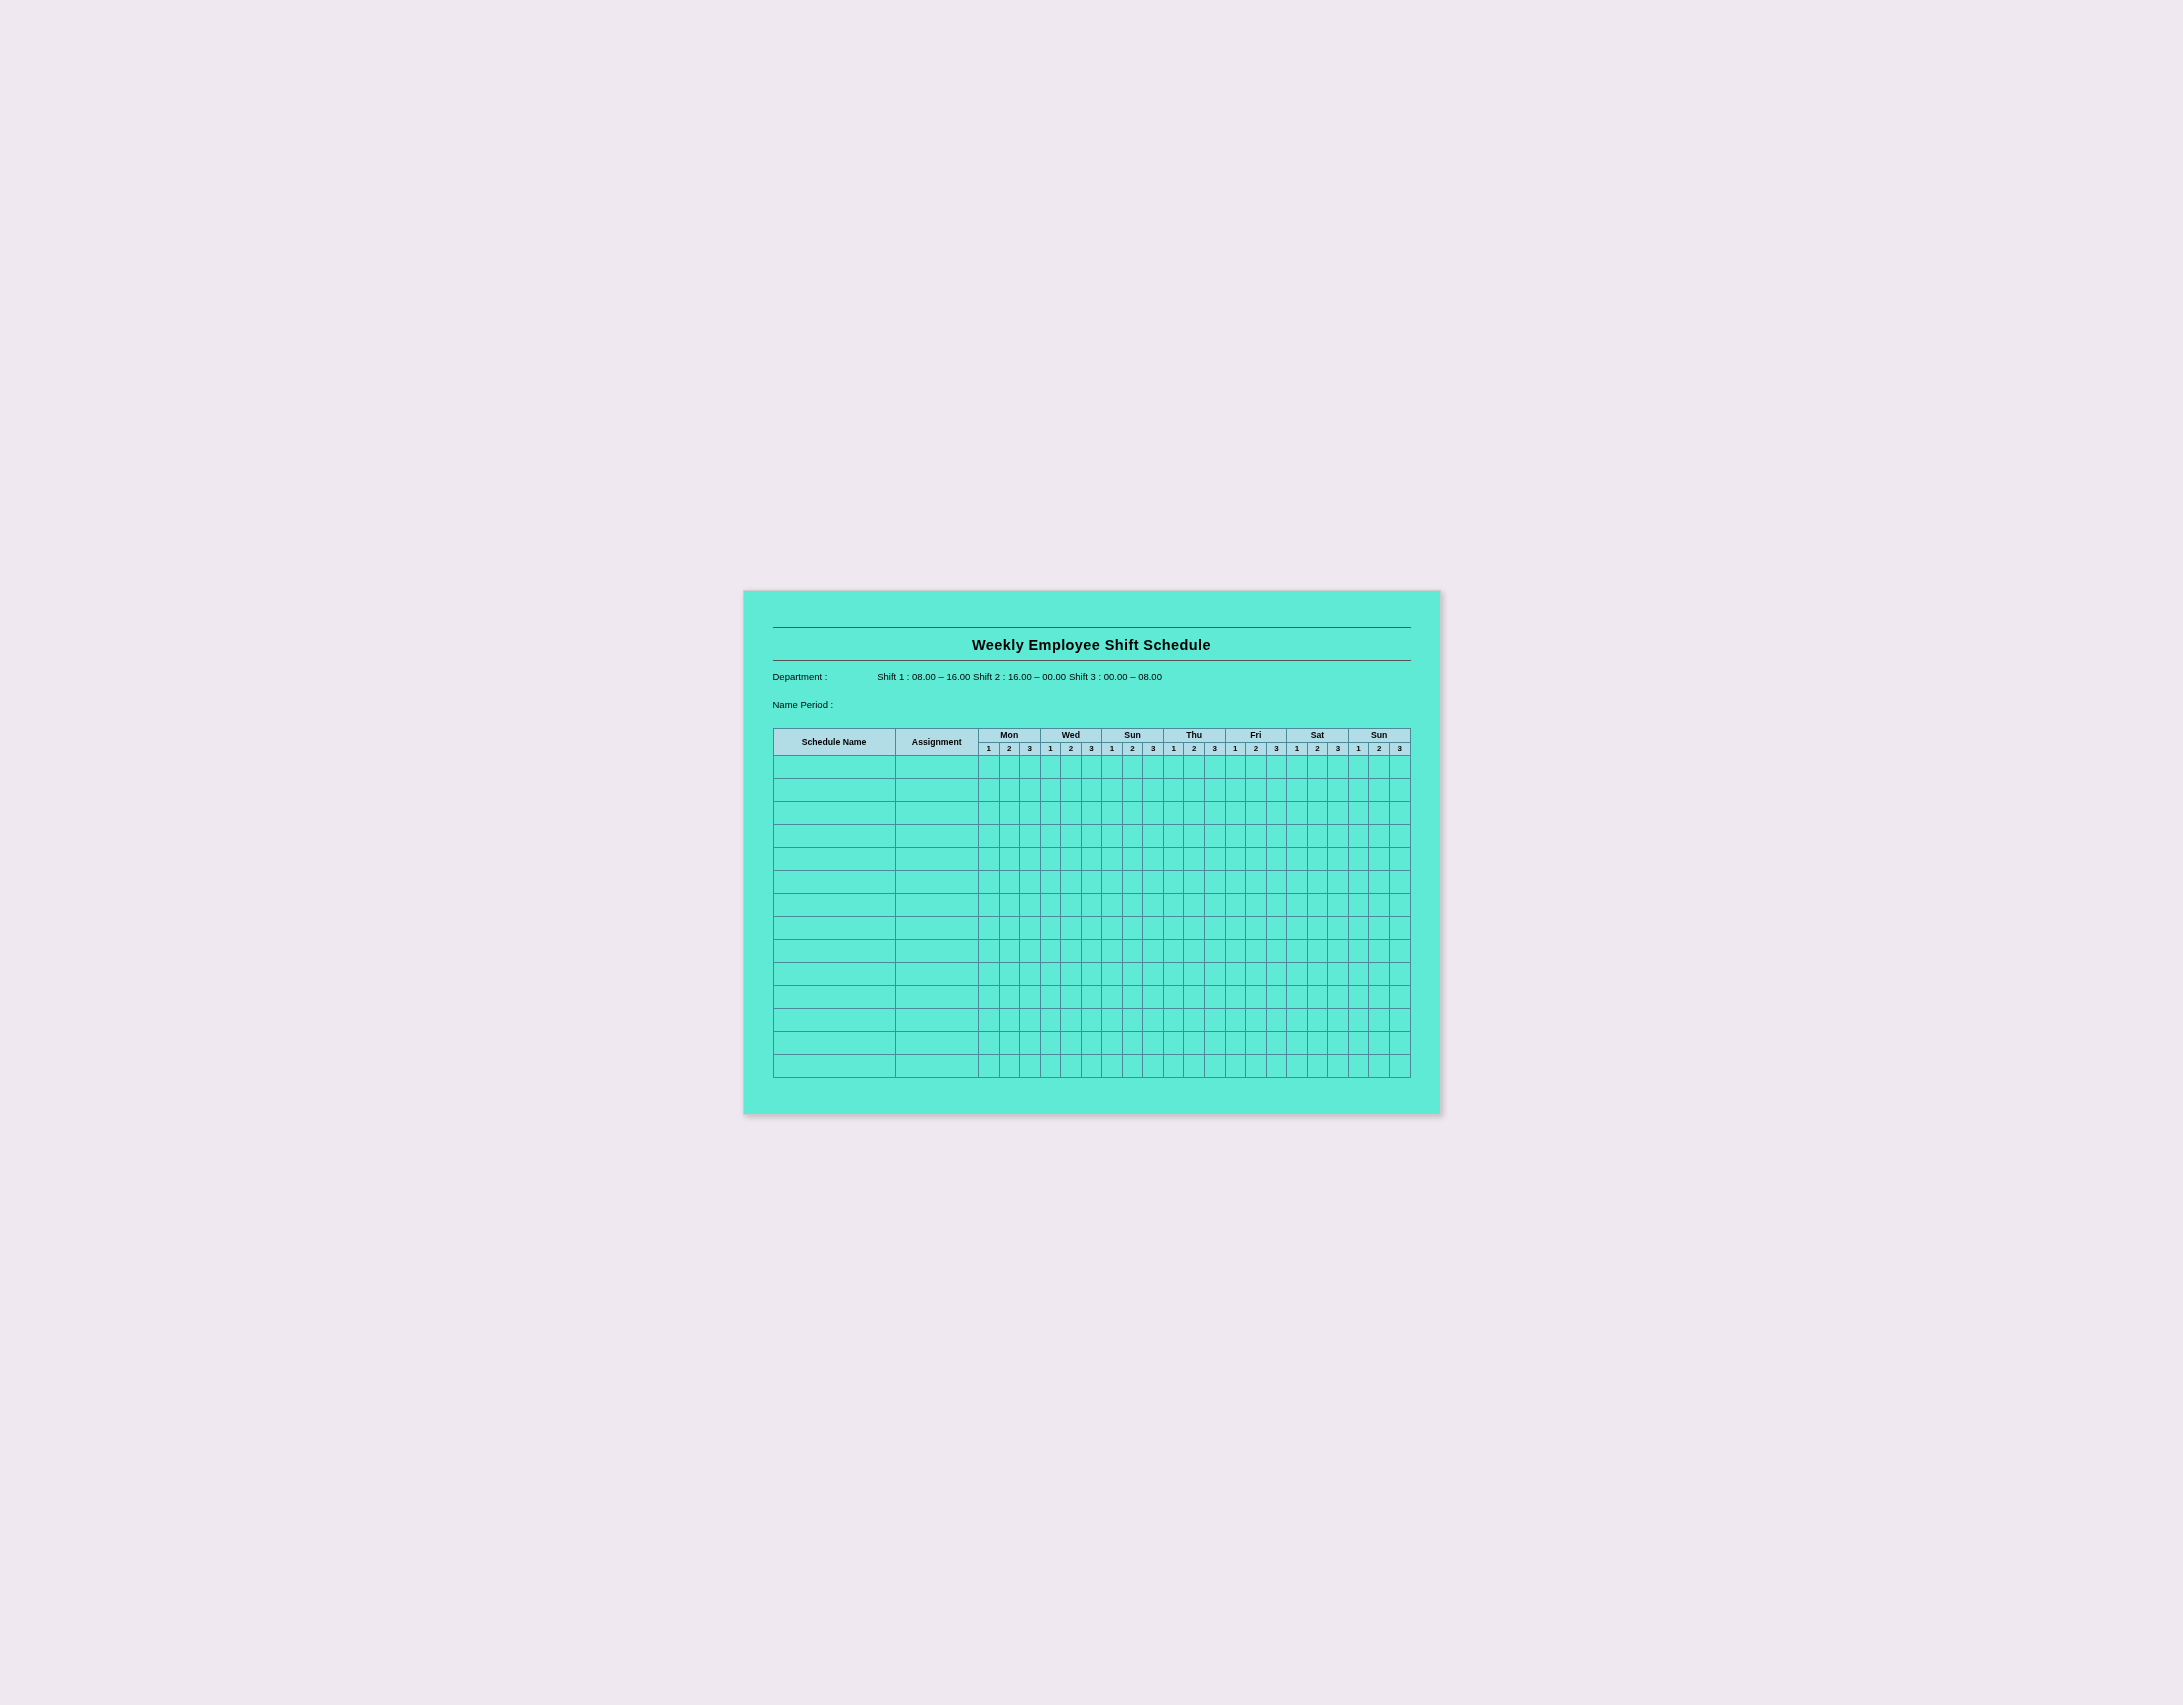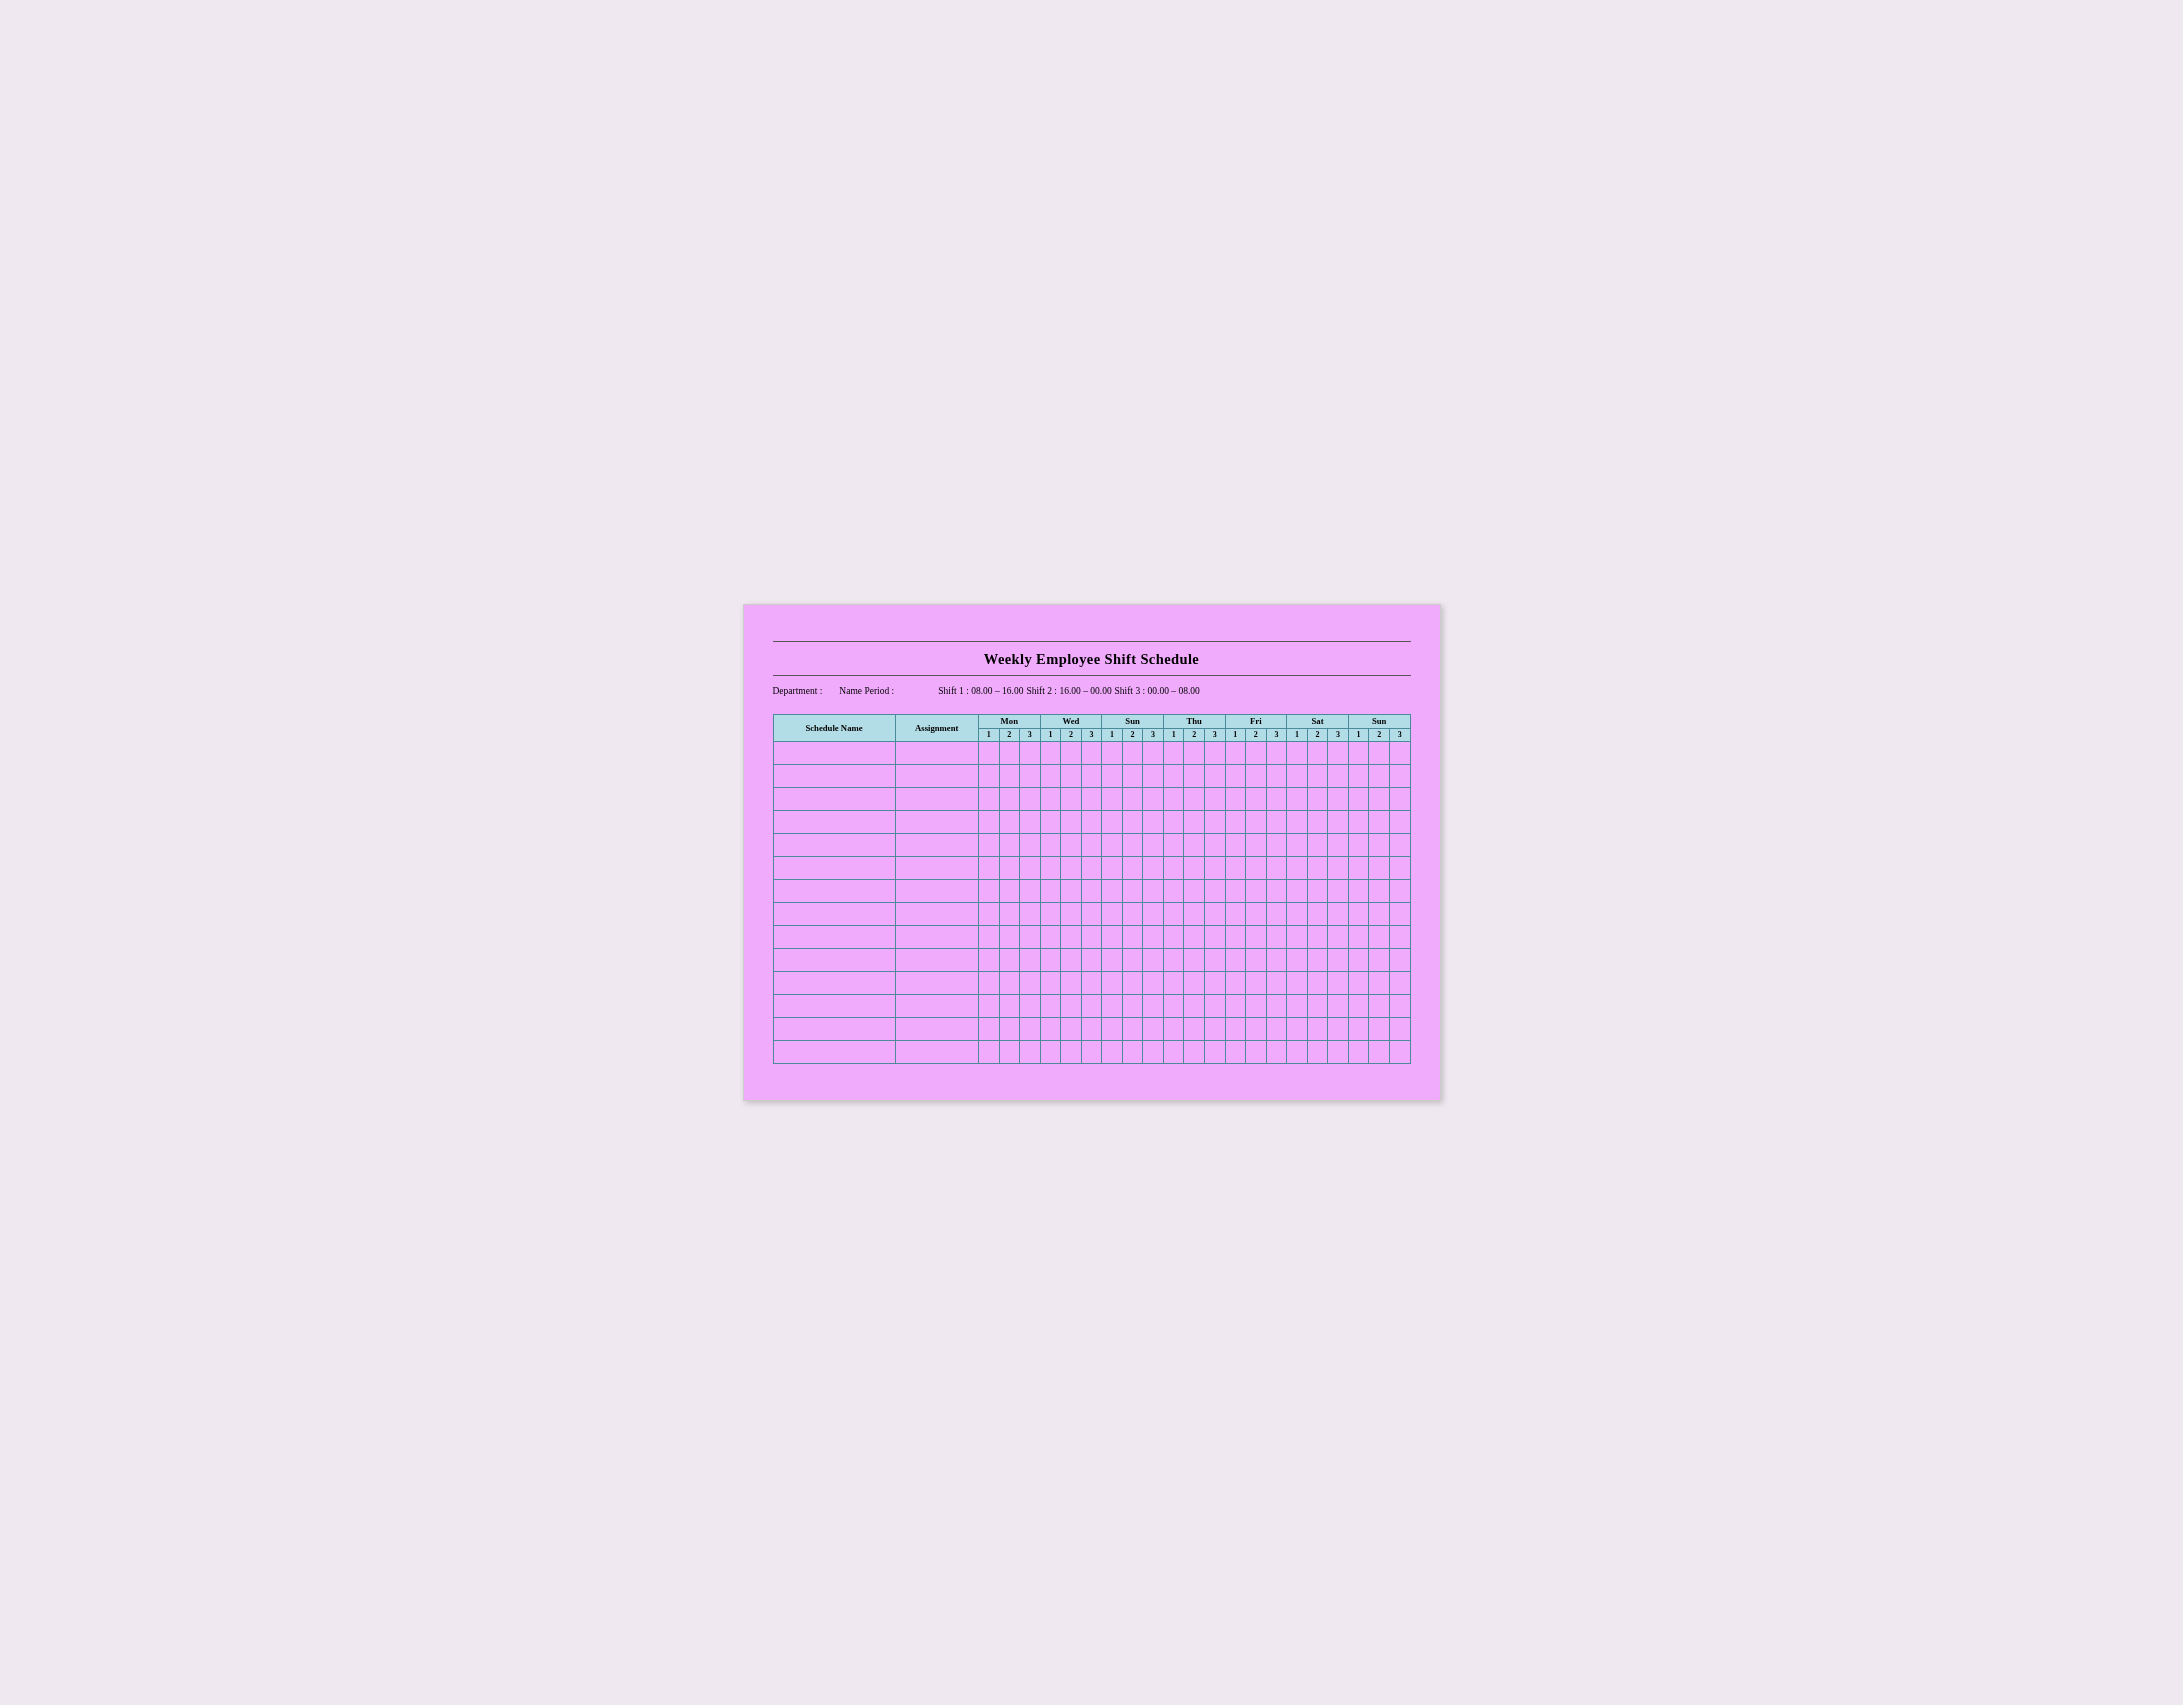--- a/index.html
+++ b/index.html
@@ -11,26 +11,25 @@
     body {
       background: #f0e8f0;
       display: flex;
       justify-content: center;
       align-items: center;
       min-height: 100vh;
       font-family: Arial, sans-serif;
     }
 
     .page {
-      background: #f0abfc;
+      background: #5eead4;
       width: 698px;
       padding: 36px 29px;
       border: 0.7px solid #ccc;
       box-shadow: 1.5px 1.5px 5.8px rgba(0,0,0,0.2);
-      font-family: Liberation Serif, serif;
     }
 
     .top-border {
       border-top: 1.5px solid #555;
       margin-bottom: 8.7px;
     }
 
     .title-section {
       text-align: center;
       margin-bottom: 7.3px;
@@ -49,21 +48,21 @@
 
     .info-section {
       display: flex;
       gap: 44px;
       margin-bottom: 17.4px;
       font-size: 9.5px;
     }
 
     .info-left {
       display: flex;
-      flex-direction: row;
+      flex-direction: column;
       gap: 17px;
     }
 
     .info-right {
       display: flex;
       flex-direction: row;
       gap: 2.9px;
     }
 
     .info-row {

